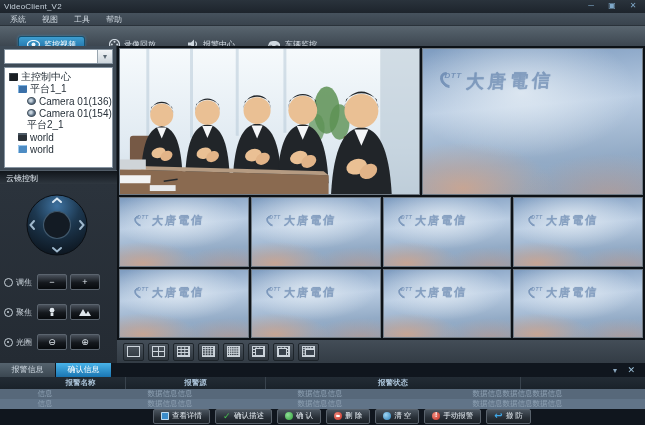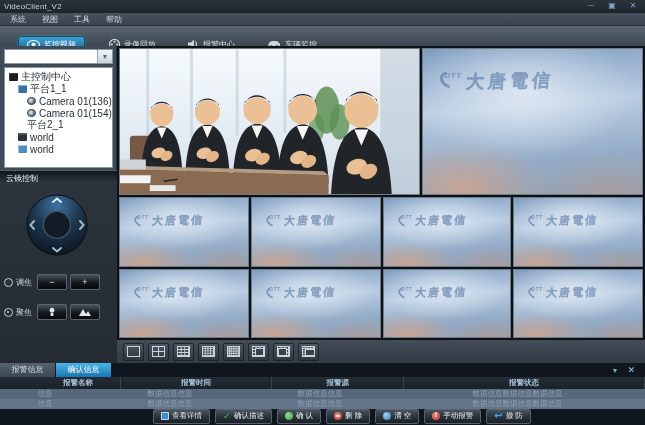--- a/index.html
+++ b/index.html
@@ -267,20 +267,26 @@
               <rect x="3.6" y="5.6" width="2.8" height="3.4" fill="#dfe6ec"></rect>
           </svg>
         </div>
         <div class="pbtn">
           <svg width="12" height="8" viewBox="0 0 12 8">
             <polygon points="0,8 4,1 7,6 9,3 12,8" fill="#dfe6ec"></polygon>
           </svg>
         </div>
       </div>
 
+      <div class="ptzrow r2">
+        <span class="rowico dot"></span>
+        <span class="rowlabel">光圈</span>
+        <div class="pbtn">⊖</div>
+        <div class="pbtn">⊕</div>
+      </div>
 
       <div class="ptzrow r3">
         <span class="rowico"></span>
         <span class="rowlabel">灯光</span>
         <div class="pbtn">
           <svg width="11" height="11" viewBox="0 0 11 11">
             <circle cx="5.5" cy="4.5" r="2.3" fill="none" stroke="#e8eef4" stroke-width="1.1"></circle>
             <rect x="4.6" y="6.8" width="1.8" height="2" fill="#e8eef4"></rect>
             <line x1="5.5" y1="0" x2="5.5" y2="1.3" stroke="#e8eef4" stroke-width="1"></line>
             <line x1="1.2" y1="2" x2="2.2" y2="2.9" stroke="#e8eef4" stroke-width="1"></line>
@@ -445,21 +451,20 @@
   <div class="alarmpanel">
     <div class="atabs">
       <div class="atab">报警信息</div>
       <div class="atab active">确认信息</div>
     </div>
     <span class="acollapse">▾</span>
     <span class="aclose">✕</span>
 
     <div class="ahead">
       <span class="hc c0">报警名称</span>
-      <span class="hc c1">报警时间</span>
       <span class="hc c2">报警源</span>
       <span class="hc c3">报警状态</span>
     </div>
 
     <div class="arow r1">
       <span class="cc c0">信息</span>
       <span class="cc c1">数据信息信息</span>
       <span class="cc c2">数据信息信息</span>
       <span class="cc c3">数据信息数据信息数据信息</span>
     </div>

